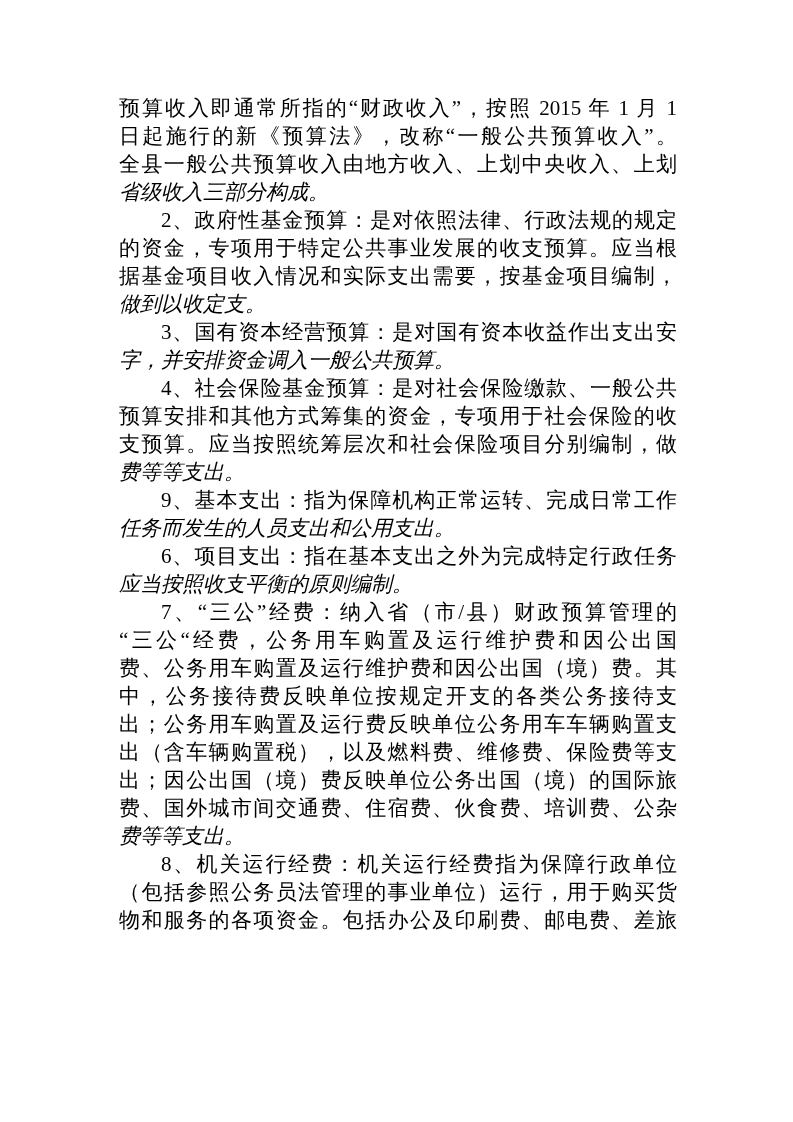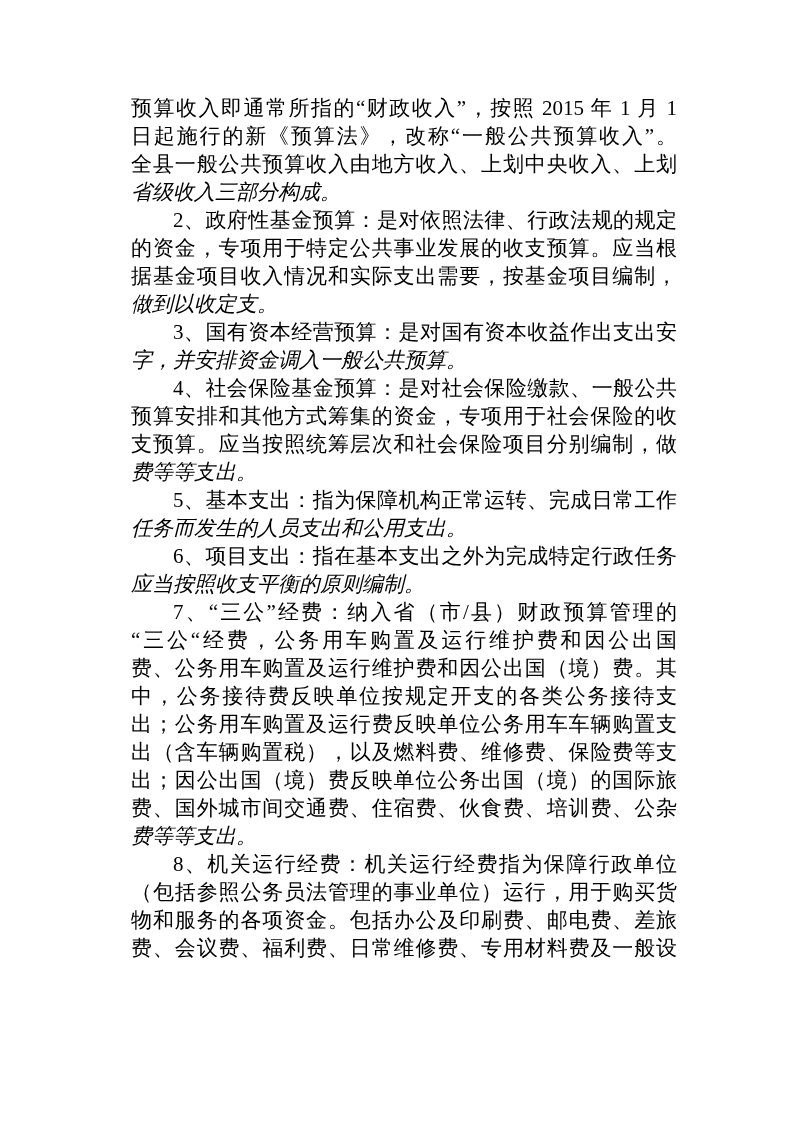--- a/index.html
+++ b/index.html
@@ -28,21 +28,20 @@
     width: 558px;
     color: #000000;
     font-size: 21px;
     line-height: 28px;
   }
   .line {
     text-align: justify;
     text-align-last: justify;
     white-space: nowrap;
     height: 28px;
-    margin-left: 12px;
   }
   .line.end {
     text-align-last: left;
     font-style: italic;
   }
   .line.indent {
     text-indent: 42px;
   }
 </style>
 </head>
@@ -57,31 +56,30 @@
       <div class="line indent">2、政府性基金预算：是对依照法律、行政法规的规定</div>
       <div class="line">的资金，专项用于特定公共事业发展的收支预算。应当根</div>
       <div class="line">据基金项目收入情况和实际支出需要，按基金项目编制，</div>
       <div class="line end">做到以收定支。</div>
       <div class="line indent">3、国有资本经营预算：是对国有资本收益作出支出安</div>
       <div class="line end">字，并安排资金调入一般公共预算。</div>
       <div class="line indent">4、社会保险基金预算：是对社会保险缴款、一般公共</div>
       <div class="line">预算安排和其他方式筹集的资金，专项用于社会保险的收</div>
       <div class="line">支预算。应当按照统筹层次和社会保险项目分别编制，做</div>
       <div class="line end">费等等支出。</div>
-      <div class="line indent">5、基本支出：指为保障机构正常运转、完成日常工作</div>
+      <div class="line indent">9、基本支出：指为保障机构正常运转、完成日常工作</div>
       <div class="line end">任务而发生的人员支出和公用支出。</div>
       <div class="line indent">6、项目支出：指在基本支出之外为完成特定行政任务</div>
       <div class="line end">应当按照收支平衡的原则编制。</div>
       <div class="line indent">7、“三公”经费：纳入省（市/县）财政预算管理的</div>
       <div class="line">“三公“经费，公务用车购置及运行维护费和因公出国</div>
       <div class="line">费、公务用车购置及运行维护费和因公出国（境）费。其</div>
       <div class="line">中，公务接待费反映单位按规定开支的各类公务接待支</div>
       <div class="line">出；公务用车购置及运行费反映单位公务用车车辆购置支</div>
       <div class="line">出（含车辆购置税），以及燃料费、维修费、保险费等支</div>
       <div class="line">出；因公出国（境）费反映单位公务出国（境）的国际旅</div>
       <div class="line">费、国外城市间交通费、住宿费、伙食费、培训费、公杂</div>
       <div class="line end">费等等支出。</div>
       <div class="line indent">8、机关运行经费：机关运行经费指为保障行政单位</div>
       <div class="line">（包括参照公务员法管理的事业单位）运行，用于购买货</div>
       <div class="line">物和服务的各项资金。包括办公及印刷费、邮电费、差旅</div>
-      <div class="line">费、会议费、福利费、日常维修费、专用材料费及一般设</div>
     </div>
 </div>
 
 </body></html>

